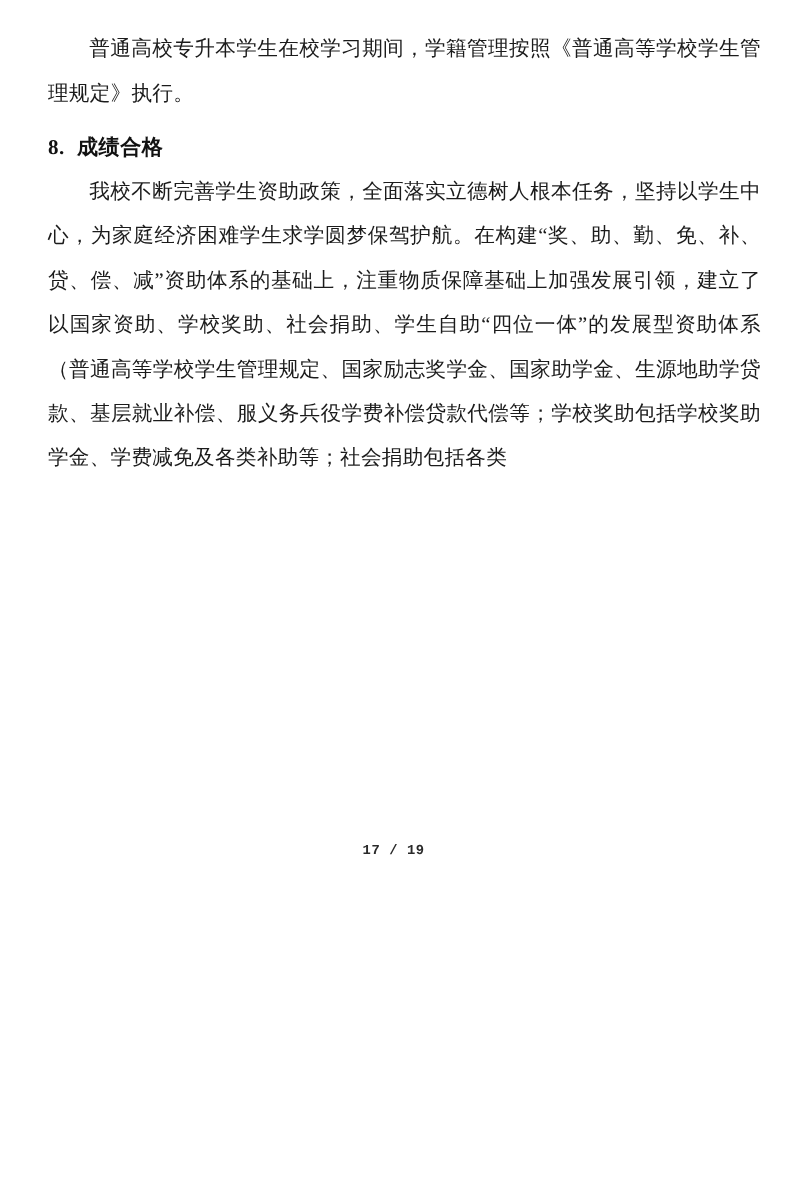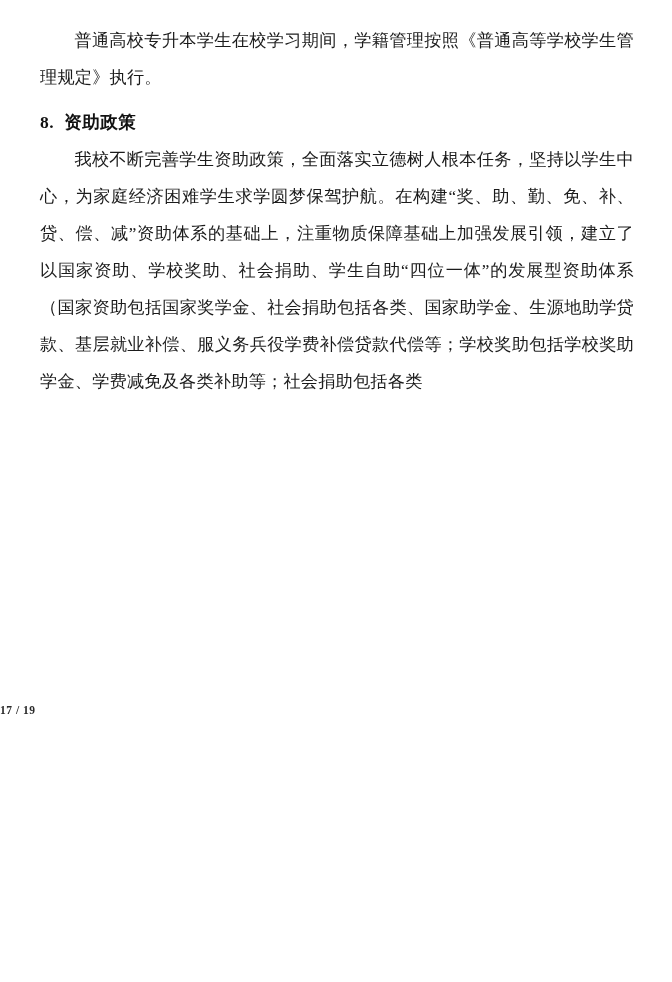--- a/index.html
+++ b/index.html
@@ -44,38 +44,38 @@
   .heading .num {
     font-family: "Liberation Serif", "DejaVu Serif", serif;
     font-weight: bold;
     margin-right: 10px;
   }
   .footer {
     position: absolute;
     left: 0;
     right: 16px;
     bottom: 18px;
-    text-align: left;
-    font-family: Liberation Serif, serif;
+    text-align: center;
+    font-family: Liberation Mono, monospace;
     font-size: 11.5px;
     font-weight: bold;
     color: #2a2a2a;
     letter-spacing: 0.5px;
   }
 </style>
 </head>
 <body>
 
 <div class="page">
 
   <p class="para">普通高校专升本学生在校学习期间，学籍管理按照《普通高等学校学生管理规定》执行。</p>
 
 
 
 
   <h2 class="heading">
-    <span class="num">8.</span><span>资助政策</span>
+    <span class="num">8.</span><span>成绩合格</span>
   </h2>
 
-  <p class="para">我校不断完善学生资助政策，全面落实立德树人根本任务，坚持以学生中心，为家庭经济困难学生求学圆梦保驾护航。在构建“奖、助、勤、免、补、贷、偿、减”资助体系的基础上，注重物质保障基础上加强发展引领，建立了以国家资助、学校奖助、社会捐助、学生自助“四位一体”的发展型资助体系（国家资助包括国家奖学金、社会捐助包括各类、国家助学金、生源地助学贷款、基层就业补偿、服义务兵役学费补偿贷款代偿等；学校奖助包括学校奖助学金、学费减免及各类补助等；社会捐助包括各类</p>
+  <p class="para">我校不断完善学生资助政策，全面落实立德树人根本任务，坚持以学生中心，为家庭经济困难学生求学圆梦保驾护航。在构建“奖、助、勤、免、补、贷、偿、减”资助体系的基础上，注重物质保障基础上加强发展引领，建立了以国家资助、学校奖助、社会捐助、学生自助“四位一体”的发展型资助体系（普通高等学校学生管理规定、国家励志奖学金、国家助学金、生源地助学贷款、基层就业补偿、服义务兵役学费补偿贷款代偿等；学校奖助包括学校奖助学金、学费减免及各类补助等；社会捐助包括各类</p>
 
   <div class="footer">17 / 19</div>
 </div>
 
 </body></html>

